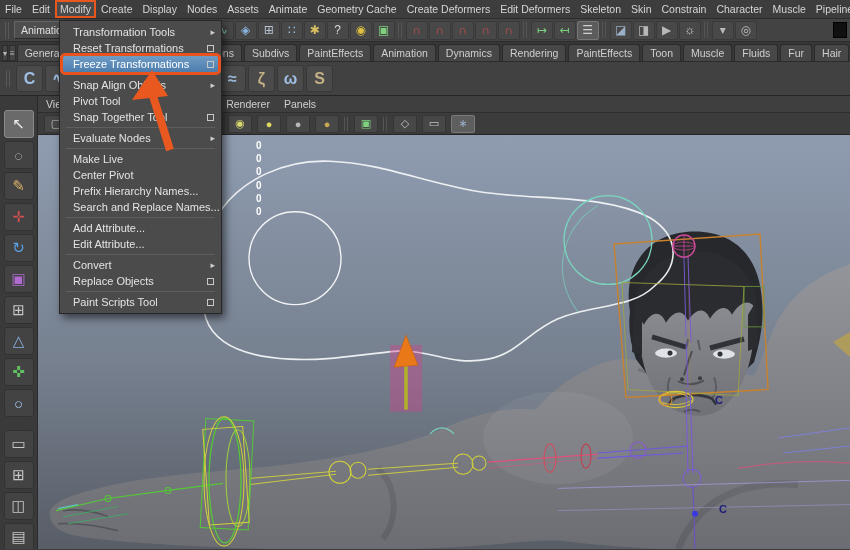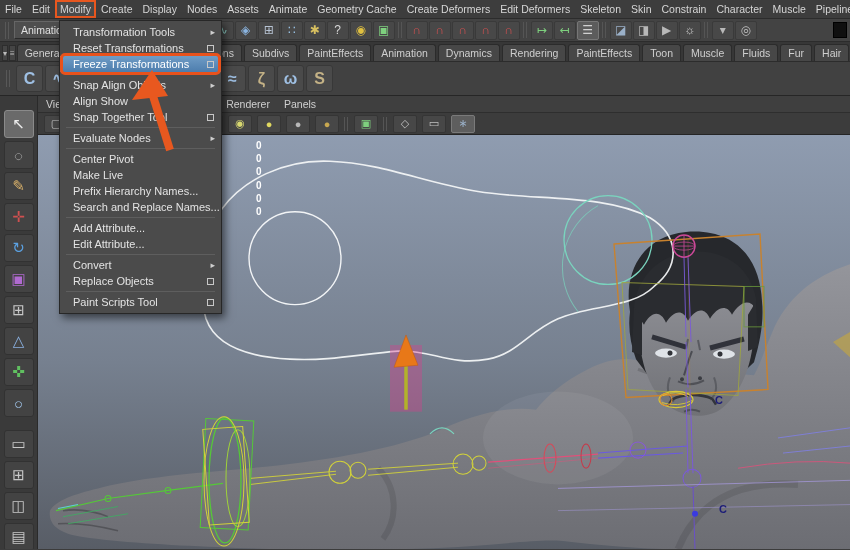--- a/index.html
+++ b/index.html
@@ -717,21 +717,21 @@
 
       <div class="menu-sep"></div>
 
       <div class="menu-row">
         <span class="menu-label">Snap Align Objects</span>
         <span class="submenu-arrow">▸</span>
 
       </div>
 
       <div class="menu-row">
-        <span class="menu-label">Align Show</span>
+        <span class="menu-label">Pivot Tool</span>
 
       </div>
 
       <div class="menu-row">
         <span class="menu-label">Snap Together Tool</span>
 
         <span class="option-box"></span>
 
       </div>
 
@@ -739,26 +739,26 @@
 
       <div class="menu-row">
         <span class="menu-label">Evaluate Nodes</span>
         <span class="submenu-arrow">▸</span>
 
       </div>
 
       <div class="menu-sep"></div>
 
       <div class="menu-row">
+        <span class="menu-label">Make Live</span>
+
+      </div>
+
+      <div class="menu-row">
         <span class="menu-label">Center Pivot</span>
-
-      </div>
-
-      <div class="menu-row">
-        <span class="menu-label">Make Live</span>
 
       </div>
 
       <div class="menu-row">
         <span class="menu-label">Prefix Hierarchy Names...</span>
 
       </div>
 
       <div class="menu-row">
         <span class="menu-label">Search and Replace Names...</span>

